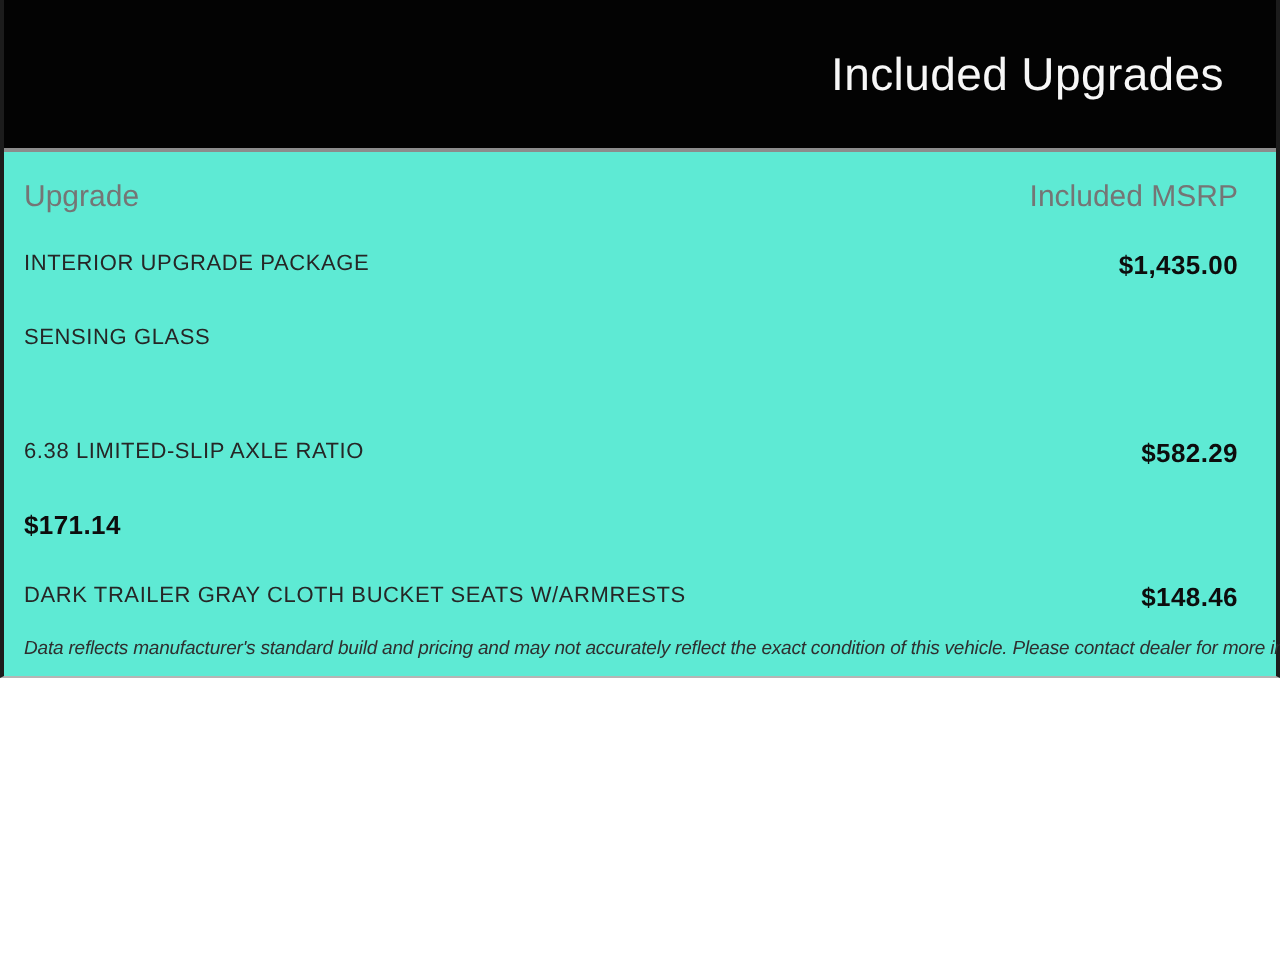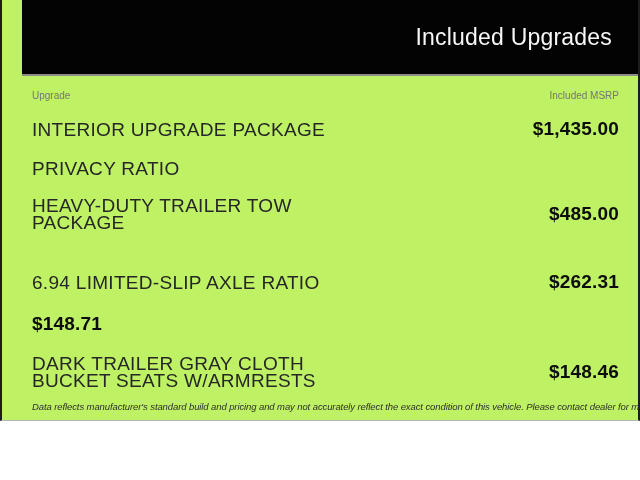--- a/index.html
+++ b/index.html
@@ -5,25 +5,24 @@
   * { box-sizing: border-box; }
   html, body {
     margin: 0; padding: 0;
     width: 640px; height: 480px;
     background: #ffffff;
     overflow: hidden;
     font-family: "Liberation Sans", sans-serif;
   }
   .card {
     width: 640px;
-    background: #bef264;
+    background: #5eead4;
     border-left: 2px solid var(--border, #1c1c1c);
     border-right: 2px solid var(--border, #1c1c1c);
     border-bottom: 1px solid #b5b5b5;
-    padding-left: 20px;
   }
   .card-header {
     height: 76px;
     background: var(--header_bg, #030303);
     border-bottom: 2px solid #8c8c8c;
     display: flex;
     align-items: center;
     justify-content: flex-end;
     padding-right: 26px;
   }
@@ -32,38 +31,38 @@
     font-size: 23px;
     font-weight: 400;
     color: var(--title_text, #f7f7f7);
     letter-spacing: 0.2px;
   }
   .col-headers {
     display: flex;
     justify-content: space-between;
     align-items: baseline;
     padding: 14px 19px 7px 10px;
-    font-size: 10px;
+    font-size: 15px;
     color: var(--column_header_text, #757575);
   }
   .row {
     display: flex;
     justify-content: space-between;
     align-items: center;
     padding: 10px 19px 10px 10px;
   }
   .row .name {
-    font-size: 19px;
+    font-size: 11px;
     line-height: 17px;
     letter-spacing: 0.3px;
     color: var(--row_text, #262626);
     max-width: 355px;
   }
   .row .price {
-    font-size: 19px;
+    font-size: 13px;
     font-weight: 700;
     letter-spacing: 0.2px;
     color: var(--price_text, #0d0d0d);
     white-space: nowrap;
   }
   .disclaimer {
     margin: 0;
     padding: 2px 10px 8px 10px;
     font-size: 9.5px;
     font-style: italic;
@@ -85,39 +84,35 @@
       <span class="col-upgrade">Upgrade</span>
       <span class="col-msrp">Included MSRP</span>
     </div>
     <div id="rows-container">
   <div class="row">
     <span class="name">INTERIOR UPGRADE PACKAGE</span>
     <span class="price">$1,435.00</span>
   </div>
 
   <div class="row">
-    <span class="name">PRIVACY RATIO</span>
+    <span class="name">SENSING GLASS</span>
   </div>
 
-  <div class="row">
-    <span class="name">HEAVY-DUTY TRAILER TOW PACKAGE</span>
-    <span class="price">$485.00</span>
-  </div>
 
   <div class="row">
   </div>
 
   <div class="row">
-    <span class="name">6.94 LIMITED-SLIP AXLE RATIO</span>
-    <span class="price">$262.31</span>
+    <span class="name">6.38 LIMITED-SLIP AXLE RATIO</span>
+    <span class="price">$582.29</span>
   </div>
 
 
   <div class="row">
-    <span class="price">$148.71</span>
+    <span class="price">$171.14</span>
   </div>
 
   <div class="row">
     <span class="name">DARK TRAILER GRAY CLOTH BUCKET SEATS W/ARMRESTS</span>
     <span class="price">$148.46</span>
   </div>
 </div>
   </div>
 
   <footer class="disclaimer">Data reflects manufacturer's standard build and pricing and may not accurately reflect the exact condition of this vehicle. Please contact dealer for more information.</footer>

